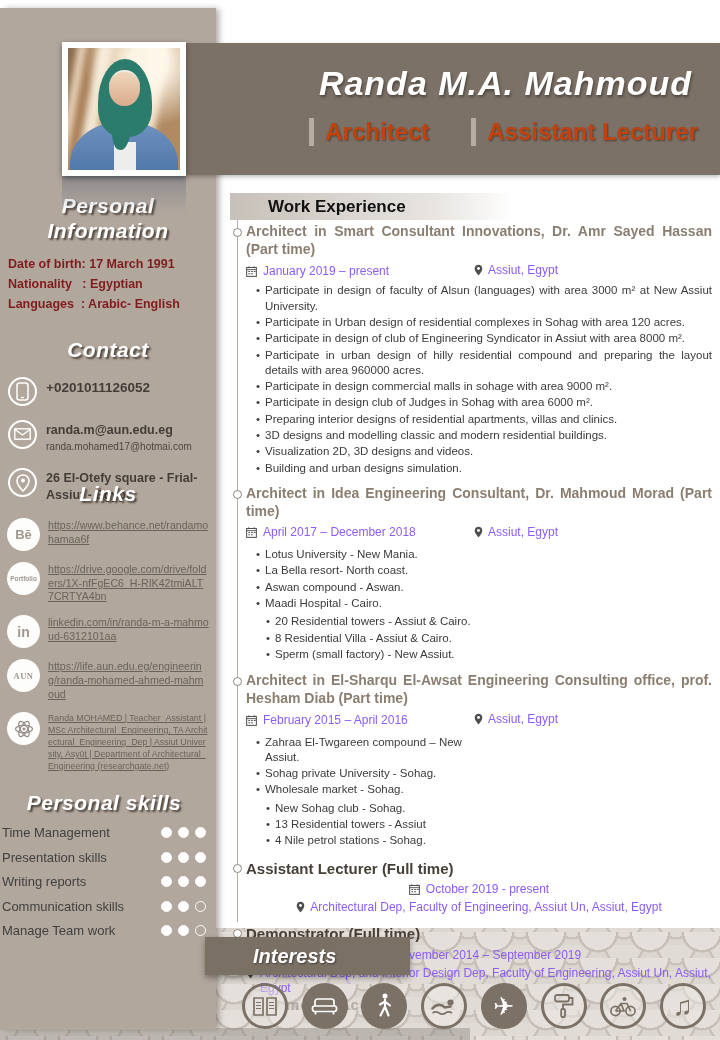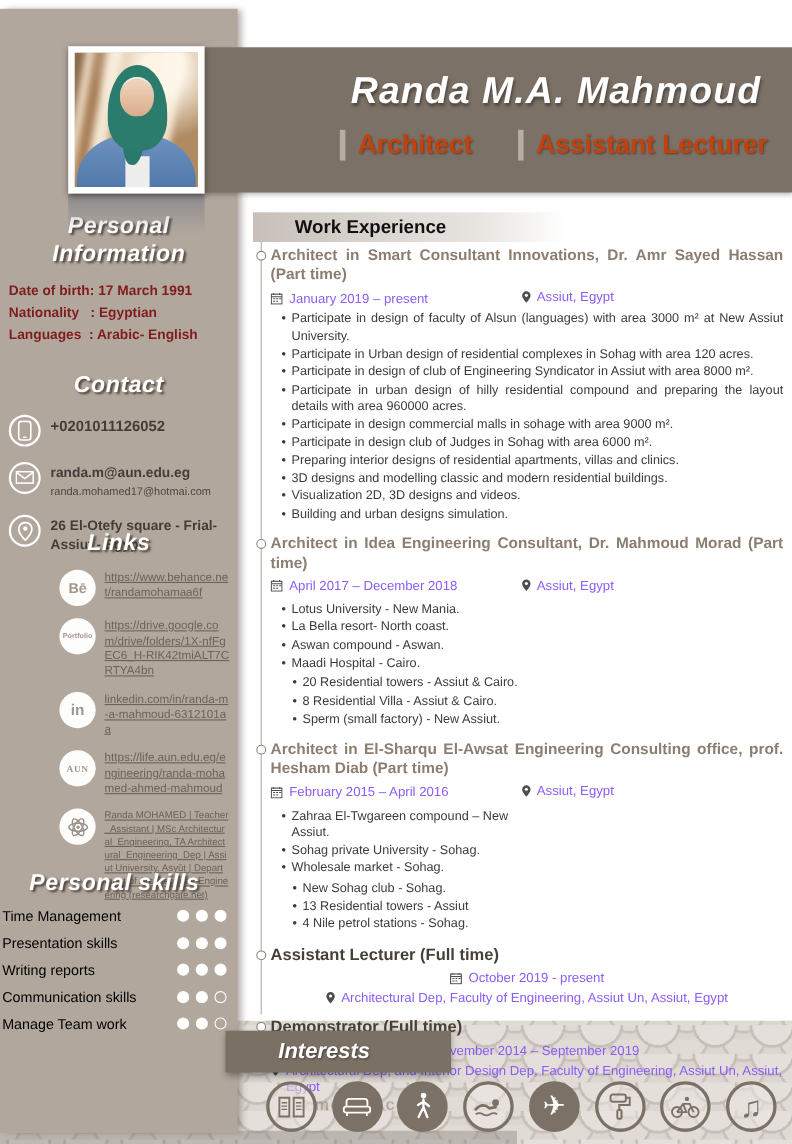--- a/index.html
+++ b/index.html
@@ -30,32 +30,32 @@
     line-height:1.6;white-space:pre-wrap;}
   #sec-contact{top:330px;padding:0 6px;}
   .c-item{display:flex;gap:9px;margin-top:13px;align-items:flex-start;padding-left:2px;}
   .c-ic{flex:0 0 29px;height:29px;border:2px solid #fff;border-radius:50%;box-sizing:border-box;
     display:flex;align-items:center;justify-content:center;margin-top:1px;}
   .c-txt{font-size:12.5px;font-weight:bold;color:#443d37;line-height:1.3;padding-top:3px;}
   .c-sub{font-size:10px;font-weight:normal;color:#4d463f;}
   #sec-links{top:474px;padding:0 7px;}
   .link-row{display:flex;gap:8px;margin-top:11px;align-items:flex-start;}
   .link-badge{flex:0 0 33px;height:33px;border-radius:50%;background:#fdfdfc;color:#a2978d;
-    display:flex;align-items:center;justify-content:center;font-weight:bold;box-sizing:border-box;margin-left:47px;}
+    display:flex;align-items:center;justify-content:center;font-weight:bold;box-sizing:border-box;}
   .behance-icon{font-size:13px;}
   .portfolio-icon{font-size:6.5px;font-weight:bold;}
   .linkedin-icon{font-size:14px;}
   .aun-icon{font-size:8.5px;font-family:"Liberation Serif",serif;letter-spacing:.5px;}
   .researchgate-icon svg{display:block;}
   .link-text{font-size:10.6px;color:#6b6359;text-decoration:underline;word-break:break-all;
     line-height:1.3;padding-top:1px;}
   .link-text.small{font-size:8.8px;line-height:1.35;}
   #sec-skills{top:783px;padding:0 10px 0 2px;}
   .skill-row{display:flex;justify-content:space-between;align-items:center;margin-top:9.5px;}
-  .skill-label{font-size:13px;color:#000000;}
+  .skill-label{font-size:13px;color:#404040;}
   .dots{display:flex;gap:6px;}
   .dot{width:11px;height:11px;border-radius:50%;border:1.5px solid #fff;box-sizing:border-box;}
   .dot.on{background:#fff;}
 
   
   .header-band{position:absolute;left:64px;top:43px;width:656px;height:132px;background:#7c7166;
     z-index:3;box-shadow:0 2px 4px rgba(0,0,0,.25);}
   .name{position:absolute;right:28px;top:64px;z-index:4;color:#fff;font-size:34px;font-weight:bold;
     font-style:italic;letter-spacing:1px;text-shadow:1px 2px 3px rgba(0,0,0,.4);}
   .roles{position:absolute;right:22px;top:118px;z-index:4;display:flex;gap:42px;}

